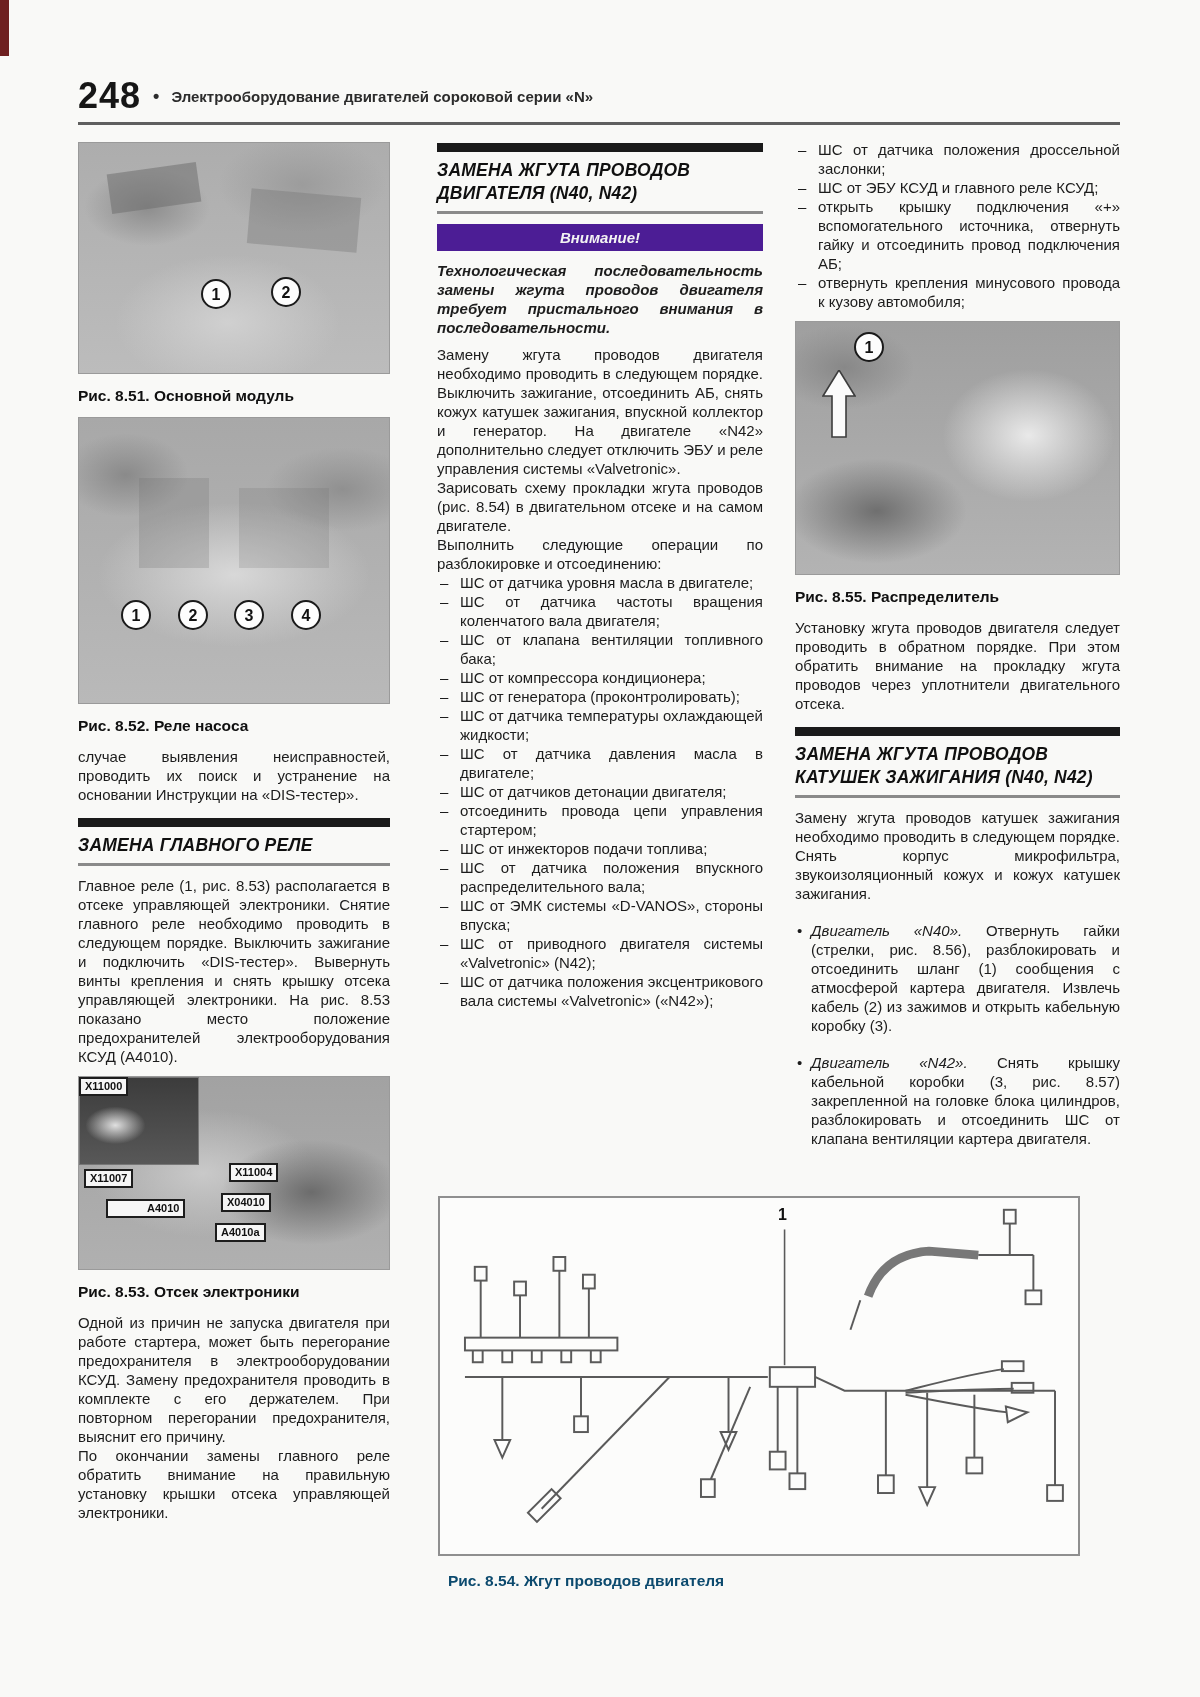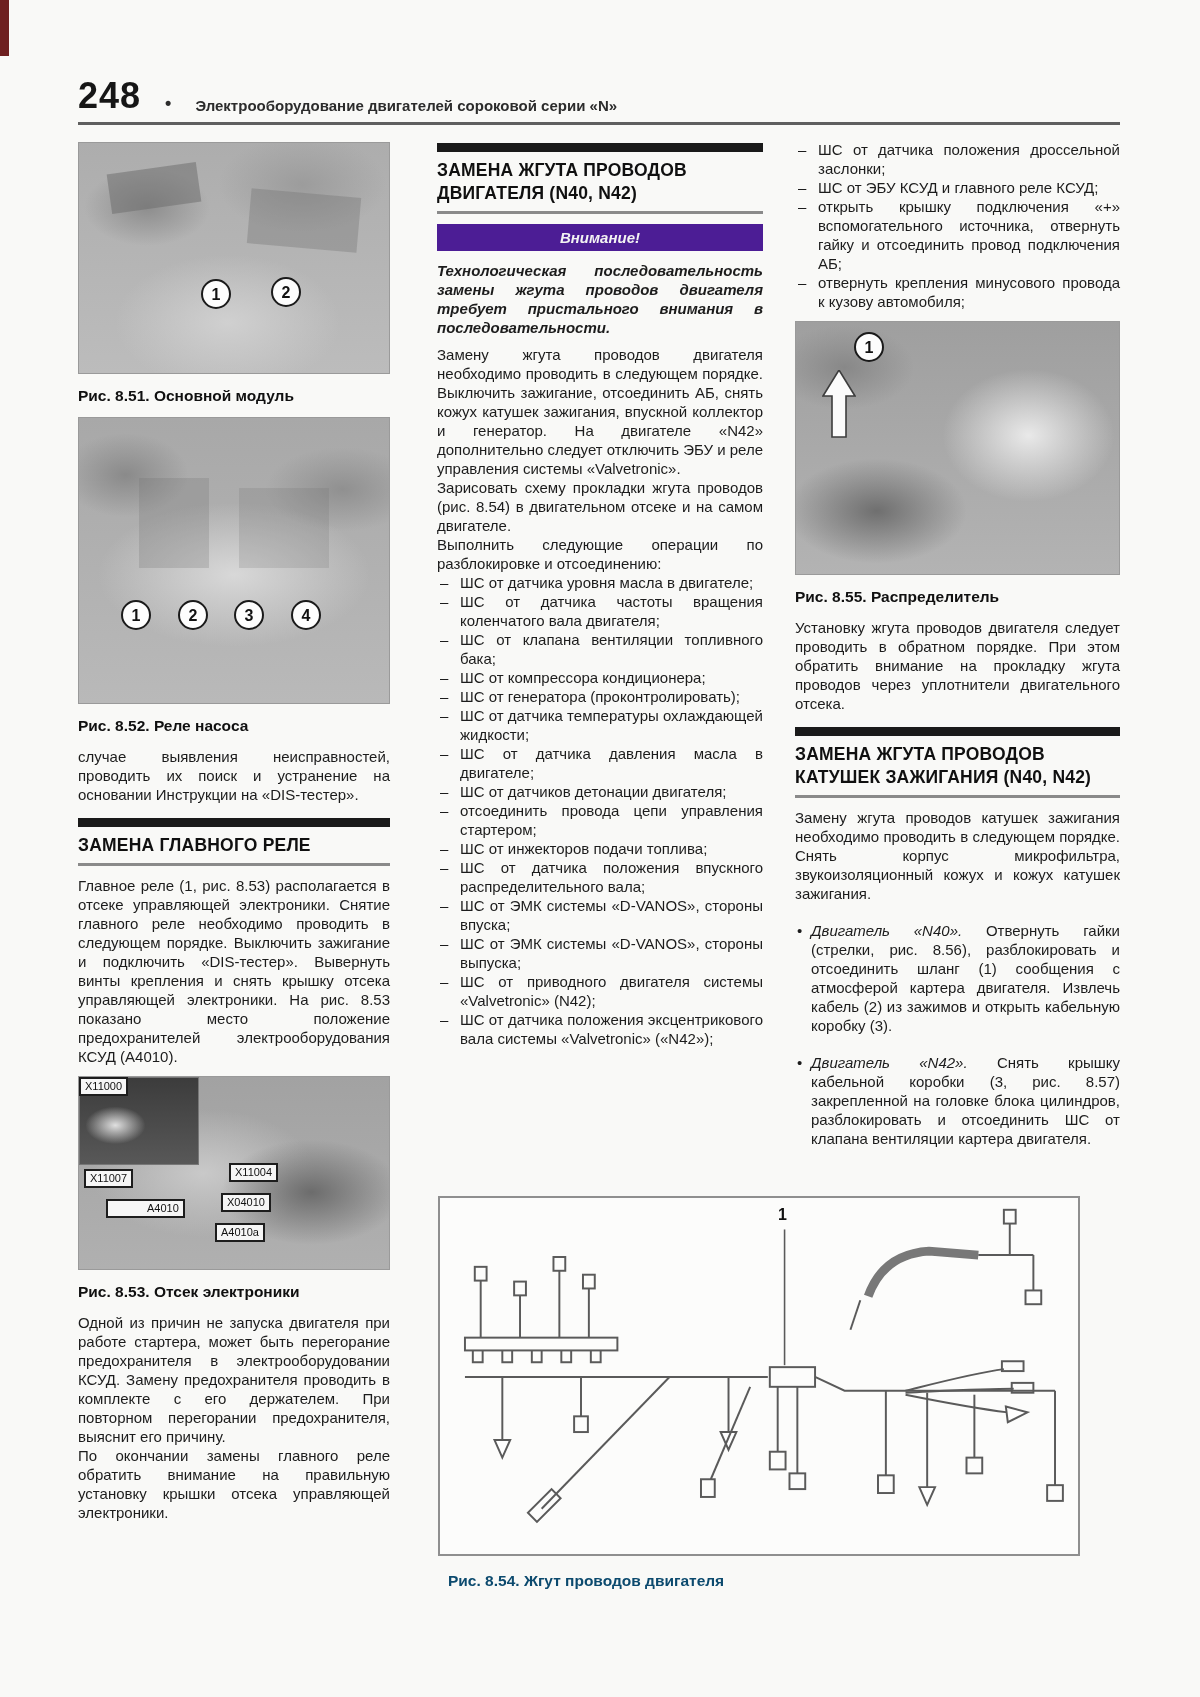--- a/index.html
+++ b/index.html
@@ -2,38 +2,38 @@
 <html lang="ru"><head>
 <meta charset="utf-8">
 <style>
   html,body{margin:0;padding:0;background:#ddd;}
   .page{position:relative;width:1200px;height:1697px;background:#f9f9f7;overflow:hidden;
         font-family:"Liberation Sans","DejaVu Sans",sans-serif;color:#1c1c1c;}
   .corner-mark{position:absolute;left:0;top:0;width:9px;height:56px;background:#6e2020;}
 
   
   .hdr{position:absolute;left:78px;top:78px;width:1042px;border-bottom:3px solid #5f5f5f;
-       padding-bottom:8px;display:flex;align-items:flex-end;gap:24px;}
+       padding-bottom:8px;display:flex;align-items:center;gap:12px;}
   .hdr .num{font-size:36px;font-weight:800;letter-spacing:1px;color:#161616;line-height:1;}
   .hdr .dot{font-size:18px;font-weight:700;color:#2c2c2c;}
   .hdr .ttl{font-size:15px;font-weight:700;color:#2c2c2c;}
 
   
   .col{position:absolute;font-size:15px;line-height:19px;text-align:justify;}
   .col1{left:78px;top:140px;width:312px;}
   .col2{left:437px;top:143px;width:326px;}
   .col3{left:795px;top:140px;width:325px;}
   p{margin:0;}
   .sp{height:8px;}
 
   
   .sechead{margin:14px 0 10px 0;}
   .sechead .bar{height:9px;background:#1a1a1a;margin-bottom:7px;}
   .sechead h2{margin:0 0 6px 0;font-size:17.5px;line-height:23px;font-weight:800;
-              color:#101010;text-align:left;letter-spacing:.2px;}
+              color:#101010;text-align:left;letter-spacing:.2px;font-style:italic;}
   .sechead .rule{height:3px;background:#8a8a8a;}
 
   
   .warn{background:#4c1d95;color:#f3f3f3;text-align:center;font-weight:700;font-style:italic;
         font-size:15px;padding:4px 0;margin:2px 0 10px 0;}
   .warntext{font-weight:700;font-style:italic;}
 
   
   .dlist .li{position:relative;padding-left:23px;text-align:justify;}
   .dlist .li::before{content:"–";position:absolute;left:3px;top:0;}
@@ -70,21 +70,21 @@
   .f52 .callout:nth-child(4){left:212px;top:182px;}
 
   .f53{height:192px;margin-top:10px;background:
       radial-gradient(120px 70px at 75% 60%, #6c6c6c, rgba(0,0,0,0) 75%),
       radial-gradient(140px 80px at 40% 50%, #c9c9c9, rgba(0,0,0,0) 80%),
       linear-gradient(#a2a2a2,#b0b0b0);border:1px solid #9a9a9a;}
   .f53 .inset{position:absolute;left:0;top:0;width:118px;height:86px;background:
       radial-gradient(40px 25px at 30% 55%, #e0e0e0, rgba(0,0,0,0) 75%),
       linear-gradient(#3c3c3c,#585858);border:1px solid #777;}
   .chip{position:absolute;background:#f6f6f6;border:2px solid #1d1d1d;color:#111;
-        font-size:11px;font-weight:400;padding:1px 4px;line-height:13px;}
+        font-size:11px;font-weight:700;padding:1px 4px;line-height:13px;}
   .f53 .chip:nth-child(2){left:5px;top:92px;}
   .f53 .chip:nth-child(3){left:27px;top:122px;padding-left:39px;}
   .f53 .chip:nth-child(4){left:150px;top:86px;}
   .f53 .chip:nth-child(5){left:142px;top:116px;}
   .f53 .chip:nth-child(6){left:136px;top:146px;}
   .f53 .chip:nth-child(7){left:192px;top:166px;}
 
   .f55{height:252px;background:
       radial-gradient(110px 85px at 72% 45%, #e9e9e9, rgba(0,0,0,0) 78%),
       radial-gradient(120px 70px at 25% 75%, #6f6f6f, rgba(0,0,0,0) 75%),
@@ -184,21 +184,20 @@
         <div class="li">ШС от клапана вентиляции топливного бака;</div>
         <div class="li">ШС от компрессора кондиционера;</div>
         <div class="li">ШС от генератора (проконтролировать);</div>
         <div class="li">ШС от датчика температуры охлаждающей жидкости;</div>
         <div class="li">ШС от датчика давления масла в двигателе;</div>
         <div class="li">ШС от датчиков детонации двигателя;</div>
         <div class="li">отсоединить провода цепи управления стартером;</div>
         <div class="li">ШС от инжекторов подачи топлива;</div>
         <div class="li">ШС от датчика положения впускного распределительного вала;</div>
         <div class="li">ШС от ЭМК системы «D-VANOS», стороны впуска;</div>
-        <div class="li">ШС от ЭМК системы «D-VANOS», стороны выпуска;</div>
         <div class="li">ШС от приводного двигателя системы «Valvetronic» (N42);</div>
         <div class="li">ШС от датчика положения эксцентрикового вала системы «Valvetronic» («N42»);</div>
       </div>
   </div>
 
   <div class="col col3">
     <div class="dlist">
         <div class="li">ШС от датчика положения дроссельной заслонки;</div>
         <div class="li">ШС от ЭБУ КСУД и главного реле КСУД;</div>
         <div class="li">открыть крышку подключения «+» вспомогательного источника, отвернуть гайку и отсоединить провод подключения АБ;</div>

